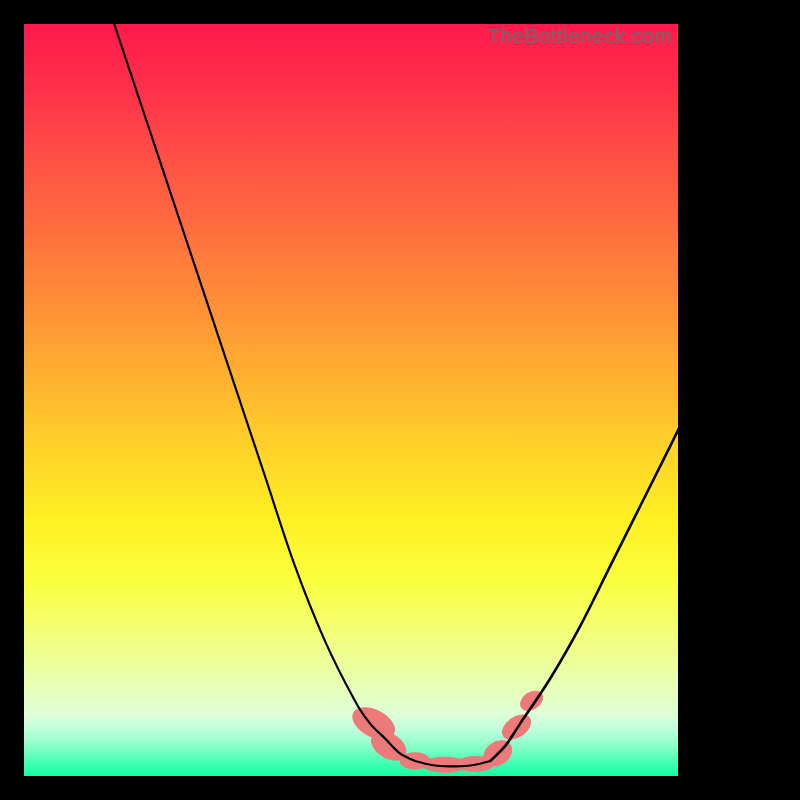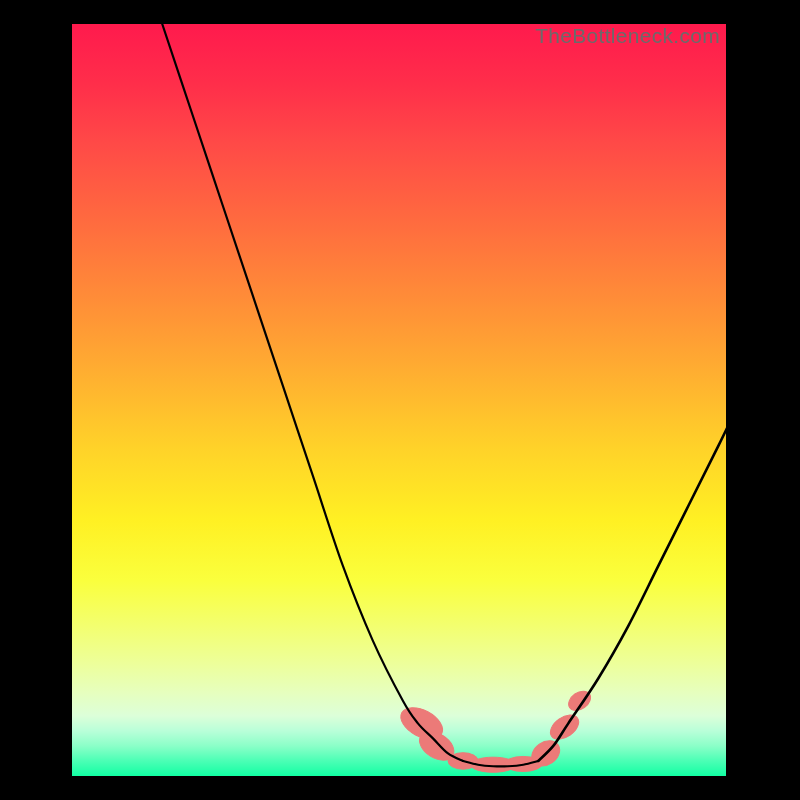--- a/index.html
+++ b/index.html
@@ -35,21 +35,20 @@
       #faff3d 74%,
       #f3ff6f 80%,
       #edff9a 85%,
       #e6ffbf 89%,
       #dcffd9 92%,
       #b9ffd9 94%,
       #8bffc8 96%,
       #4bffb5 98%,
       #12ffa3 100%
     );
-    margin-left: 48px;
   }
   .watermark {
     position: absolute;
     top: 0px;
     right: 6px;
     color: #6b6b6b;
     font-size: 21px;
     font-weight: 500;
     letter-spacing: 0.3px;
     user-select: none;

